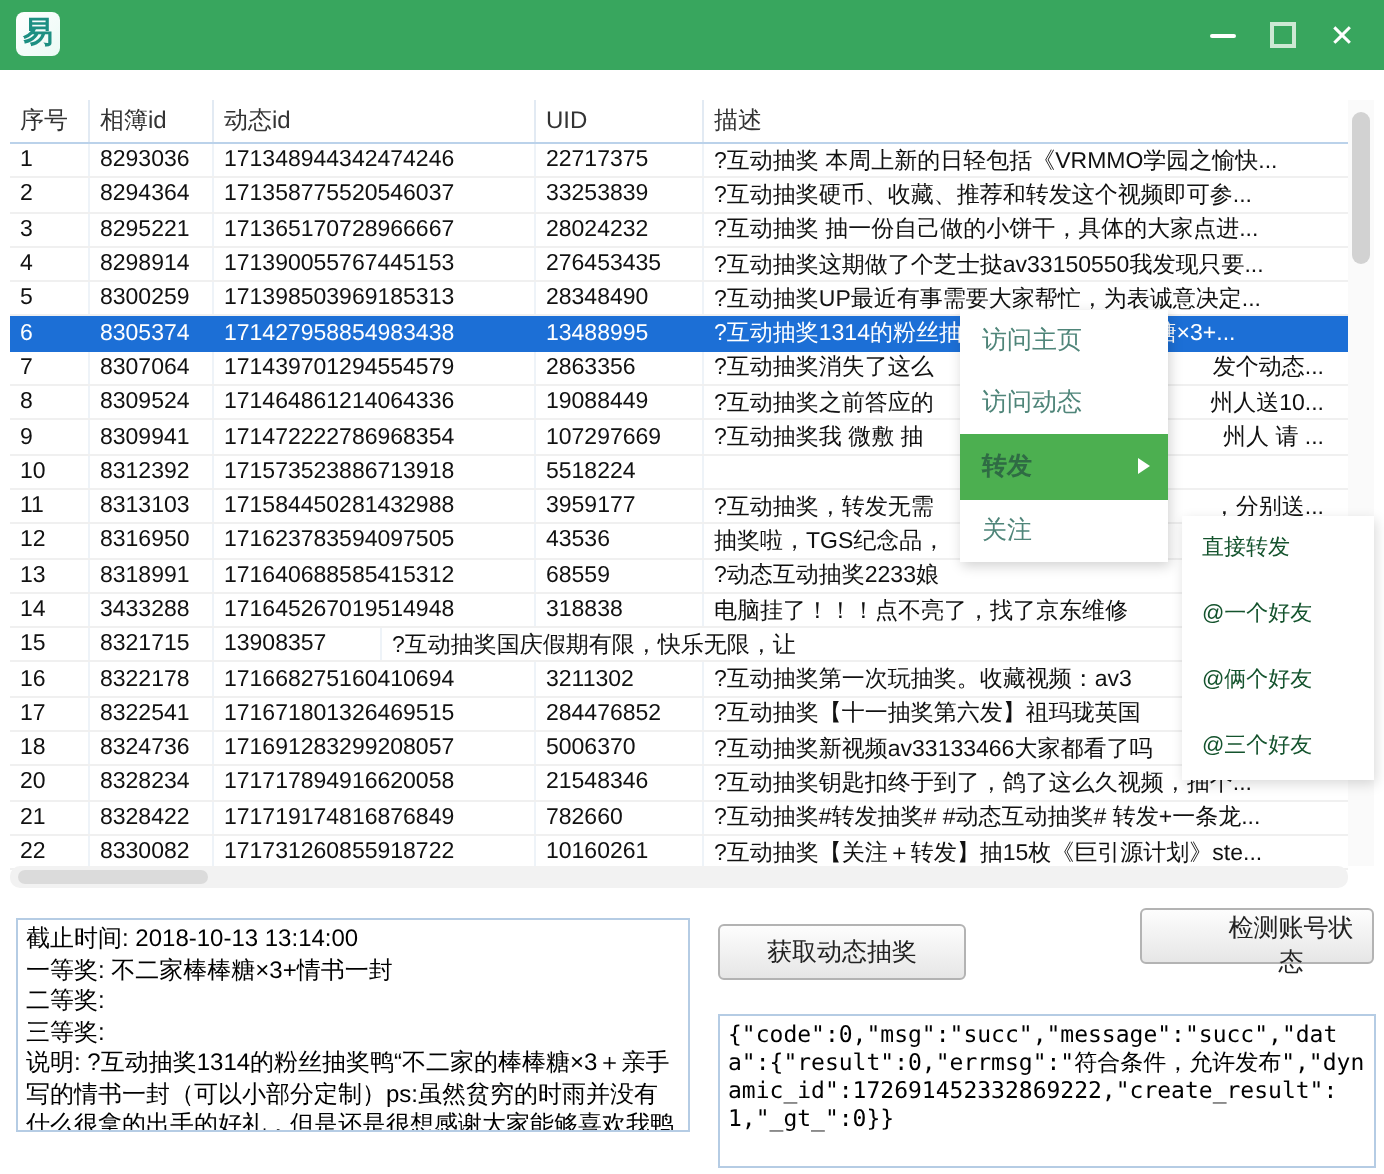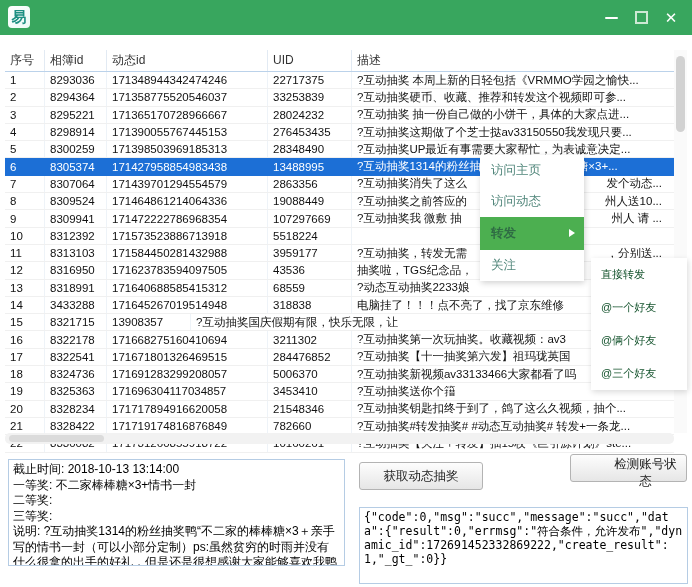--- a/index.html
+++ b/index.html
@@ -243,29 +243,20 @@
         <div class="tr">
           <div class="td c0">18</div>
           <div class="td c1">8324736</div>
           <div class="td c2">171691283299208057</div>
           <div class="td c3">5006370</div>
           <div class="td c4">
             <span class="dl">?互动抽奖新视频av33133466大家都看了吗</span>
           </div>
         </div>
         <div class="tr">
-          <div class="td c0">19</div>
-          <div class="td c1">8325363</div>
-          <div class="td c2">171696304117034857</div>
-          <div class="td c3">3453410</div>
-          <div class="td c4">
-            <span class="dl">?互动抽奖送你个簎</span>
-          </div>
-        </div>
-        <div class="tr">
           <div class="td c0">20</div>
           <div class="td c1">8328234</div>
           <div class="td c2">171717894916620058</div>
           <div class="td c3">21548346</div>
           <div class="td c4">
             <span class="dl">?互动抽奖钥匙扣终于到了，鸽了这么久视频，抽个...</span>
           </div>
         </div>
         <div class="tr">
           <div class="td c0">21</div>

